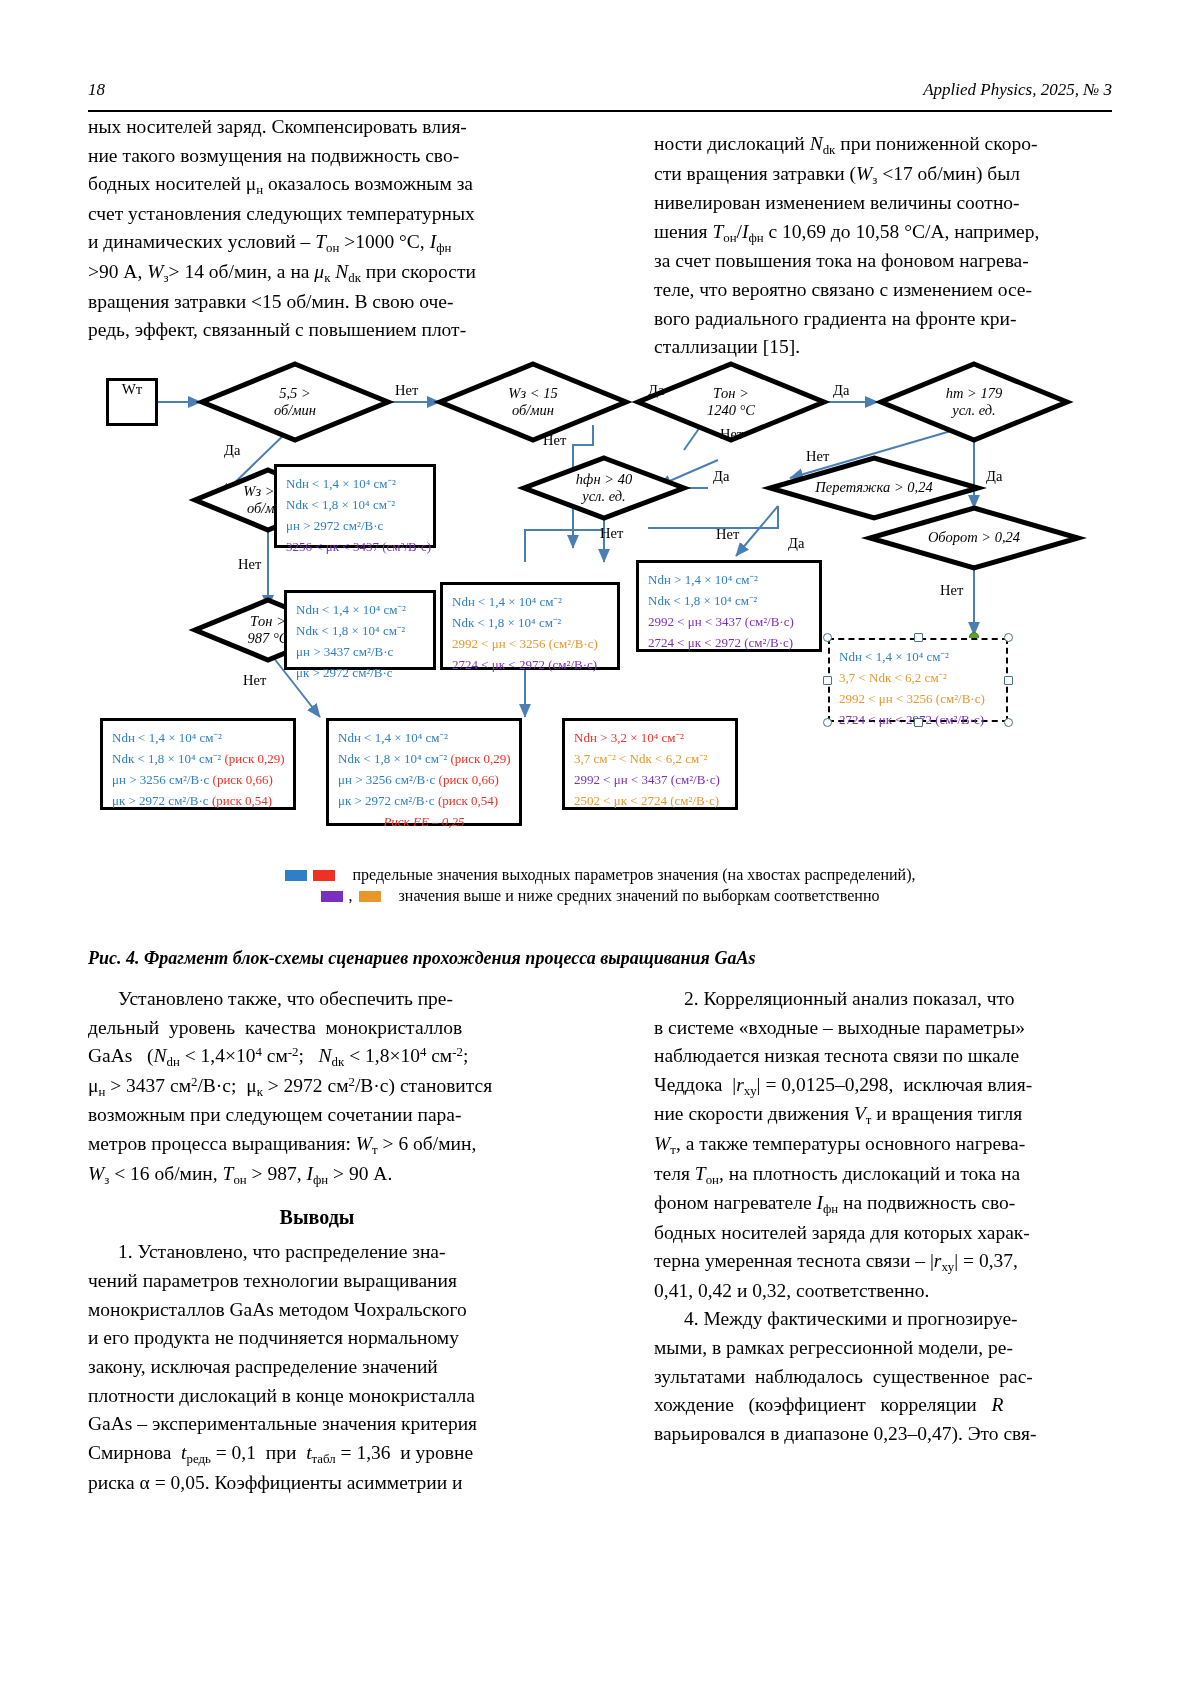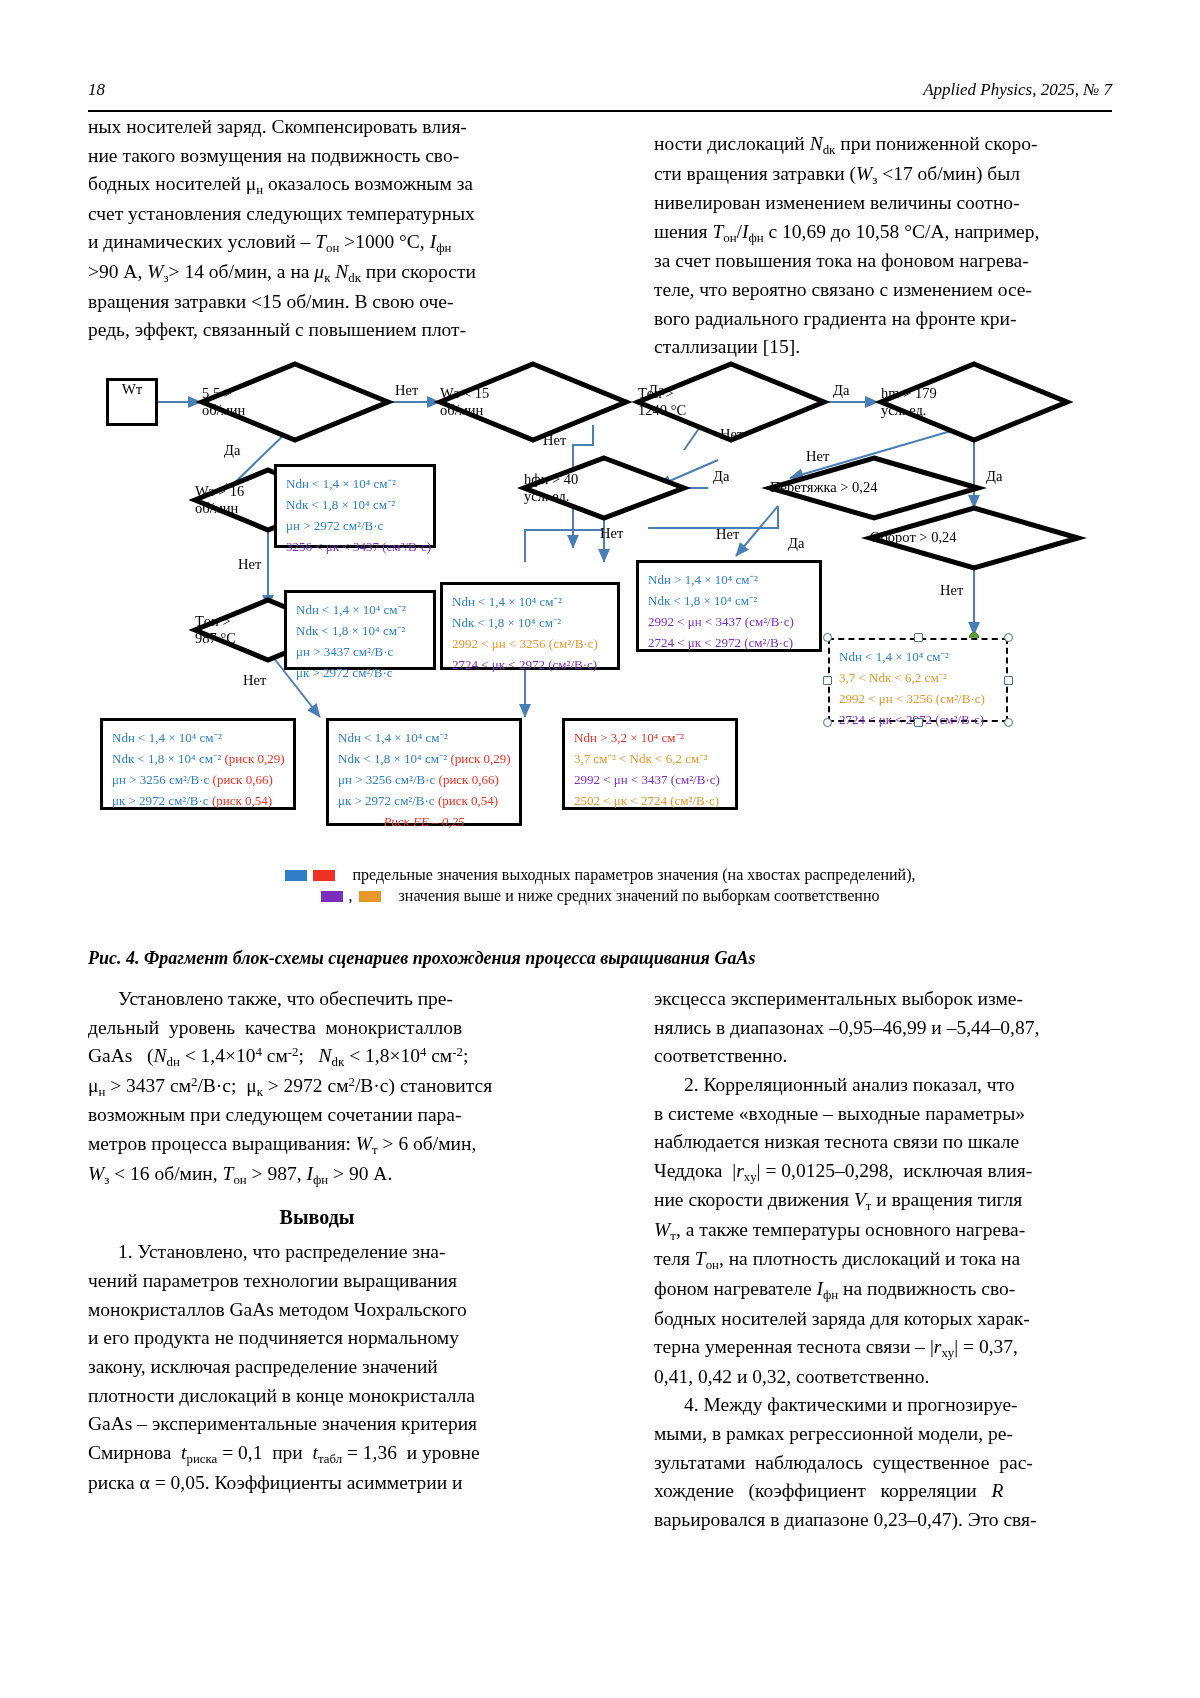--- a/index.html
+++ b/index.html
@@ -29,22 +29,22 @@
   
   .figure{position:absolute;left:88px;top:360px;width:1024px;height:580px;}
   .fig-caption{position:absolute;left:88px;top:948px;width:1024px;
      font-weight:bold;font-style:italic;font-size:18px;}
 
   
   .node{position:absolute;box-sizing:border-box;}
   .rectbox{background:#fff;border:3px solid #000;display:flex;
            align-items:flex-start;justify-content:center;font-size:15px;}
   .dia-label{position:absolute;left:0;top:50%;width:100%;
-             transform:translateY(-50%);
-             font-size:14.5px;line-height:1.18;pointer-events:none;}
+             transform:translateY(-50%);text-align:center;
+             font-size:14.5px;line-height:1.18;pointer-events:none;font-style:italic;}
   .edge-label{position:absolute;font-size:14.5px;background:transparent;}
 
   .resbox{position:absolute;background:#fff;border:3px solid #000;
           box-sizing:border-box;padding:6px 9px;font-size:13px;line-height:1.62;}
   .resbox.sel{border:2px dashed #000;}
   .resbox div{white-space:nowrap;}
 
   .handle{position:absolute;width:9px;height:9px;border:1px solid #4a708b;
           background:#fff;border-radius:50%;box-sizing:border-box;}
   .handle.sq{border-radius:1px;}
@@ -56,21 +56,21 @@
   .legend-text{margin-left:12px;}
   .headcenter{text-align:center;font-weight:bold;font-size:20px;margin:14px 0 6px;}
 </style>
 </head>
 <body>
 
 <div class="page">
 
   <div class="runhead">
     <span>18</span>
-    <span>Applied Physics, 2025, № 7</span>
+    <span>Applied Physics, 2025, № 3</span>
   </div>
   <div class="rule"></div>
 
   <div class="col left" style="top:113px;">
     <p>ных носителей заряд. Скомпенсировать влия-<br>
       ние такого возмущения на подвижность сво-<br>
       бодных носителей μ<sub>н</sub> оказалось возможным за<br>
       счет установления следующих температурных<br>
       и динамических условий – <i>T</i><sub>он</sub> &gt;1000 °C, <i>I</i><sub>фн</sub><br>
       &gt;90 A, <i>W</i><sub>з</sub>&gt; 14 об/мин, а на <i>μ</i><sub>к</sub> <i>N</i><sub>dк</sub> при скорости<br>
@@ -301,28 +301,25 @@
 
     <div class="headcenter">Выводы</div>
 
     <p class="ind">1. Установлено, что распределение зна-<br>
       чений параметров технологии выращивания<br>
       монокристаллов GaAs методом Чохральского<br>
       и его продукта не подчиняется нормальному<br>
       закону, исключая распределение значений<br>
       плотности дислокаций в конце монокристалла<br>
       GaAs – экспериментальные значения критерия<br>
-      Смирнова&nbsp; <i>t</i><sub>риска</sub> = 0,1&nbsp; при&nbsp; <i>t</i><sub>табл</sub> = 1,36&nbsp; и уровне<br>
+      Смирнова&nbsp; <i>t</i><sub>редь</sub> = 0,1&nbsp; при&nbsp; <i>t</i><sub>табл</sub> = 1,36&nbsp; и уровне<br>
       риска α = 0,05. Коэффициенты асимметрии и</p>
   </div>
 
   <div class="col right" style="top:985px;">
-    <p>эксцесса экспериментальных выборок изме-<br>
-      нялись в диапазонах –0,95–46,99 и –5,44–0,87,<br>
-      соответственно.</p>
     <p class="ind">2. Корреляционный анализ показал, что<br>
       в системе «входные – выходные параметры»<br>
       наблюдается низкая теснота связи по шкале<br>
       Чеддока&nbsp; |<i>r</i><sub>xy</sub>| = 0,0125–0,298,&nbsp; исключая влия-<br>
       ние скорости движения <i>V</i><sub>т</sub> и вращения тигля<br>
       <i>W</i><sub>т</sub>, а также температуры основного нагрева-<br>
       теля <i>T</i><sub>он</sub>, на плотность дислокаций и тока на<br>
       фоном нагревателе <i>I</i><sub>фн</sub> на подвижность сво-<br>
       бодных носителей заряда для которых харак-<br>
       терна умеренная теснота связи – |<i>r</i><sub>xy</sub>| = 0,37,<br>

